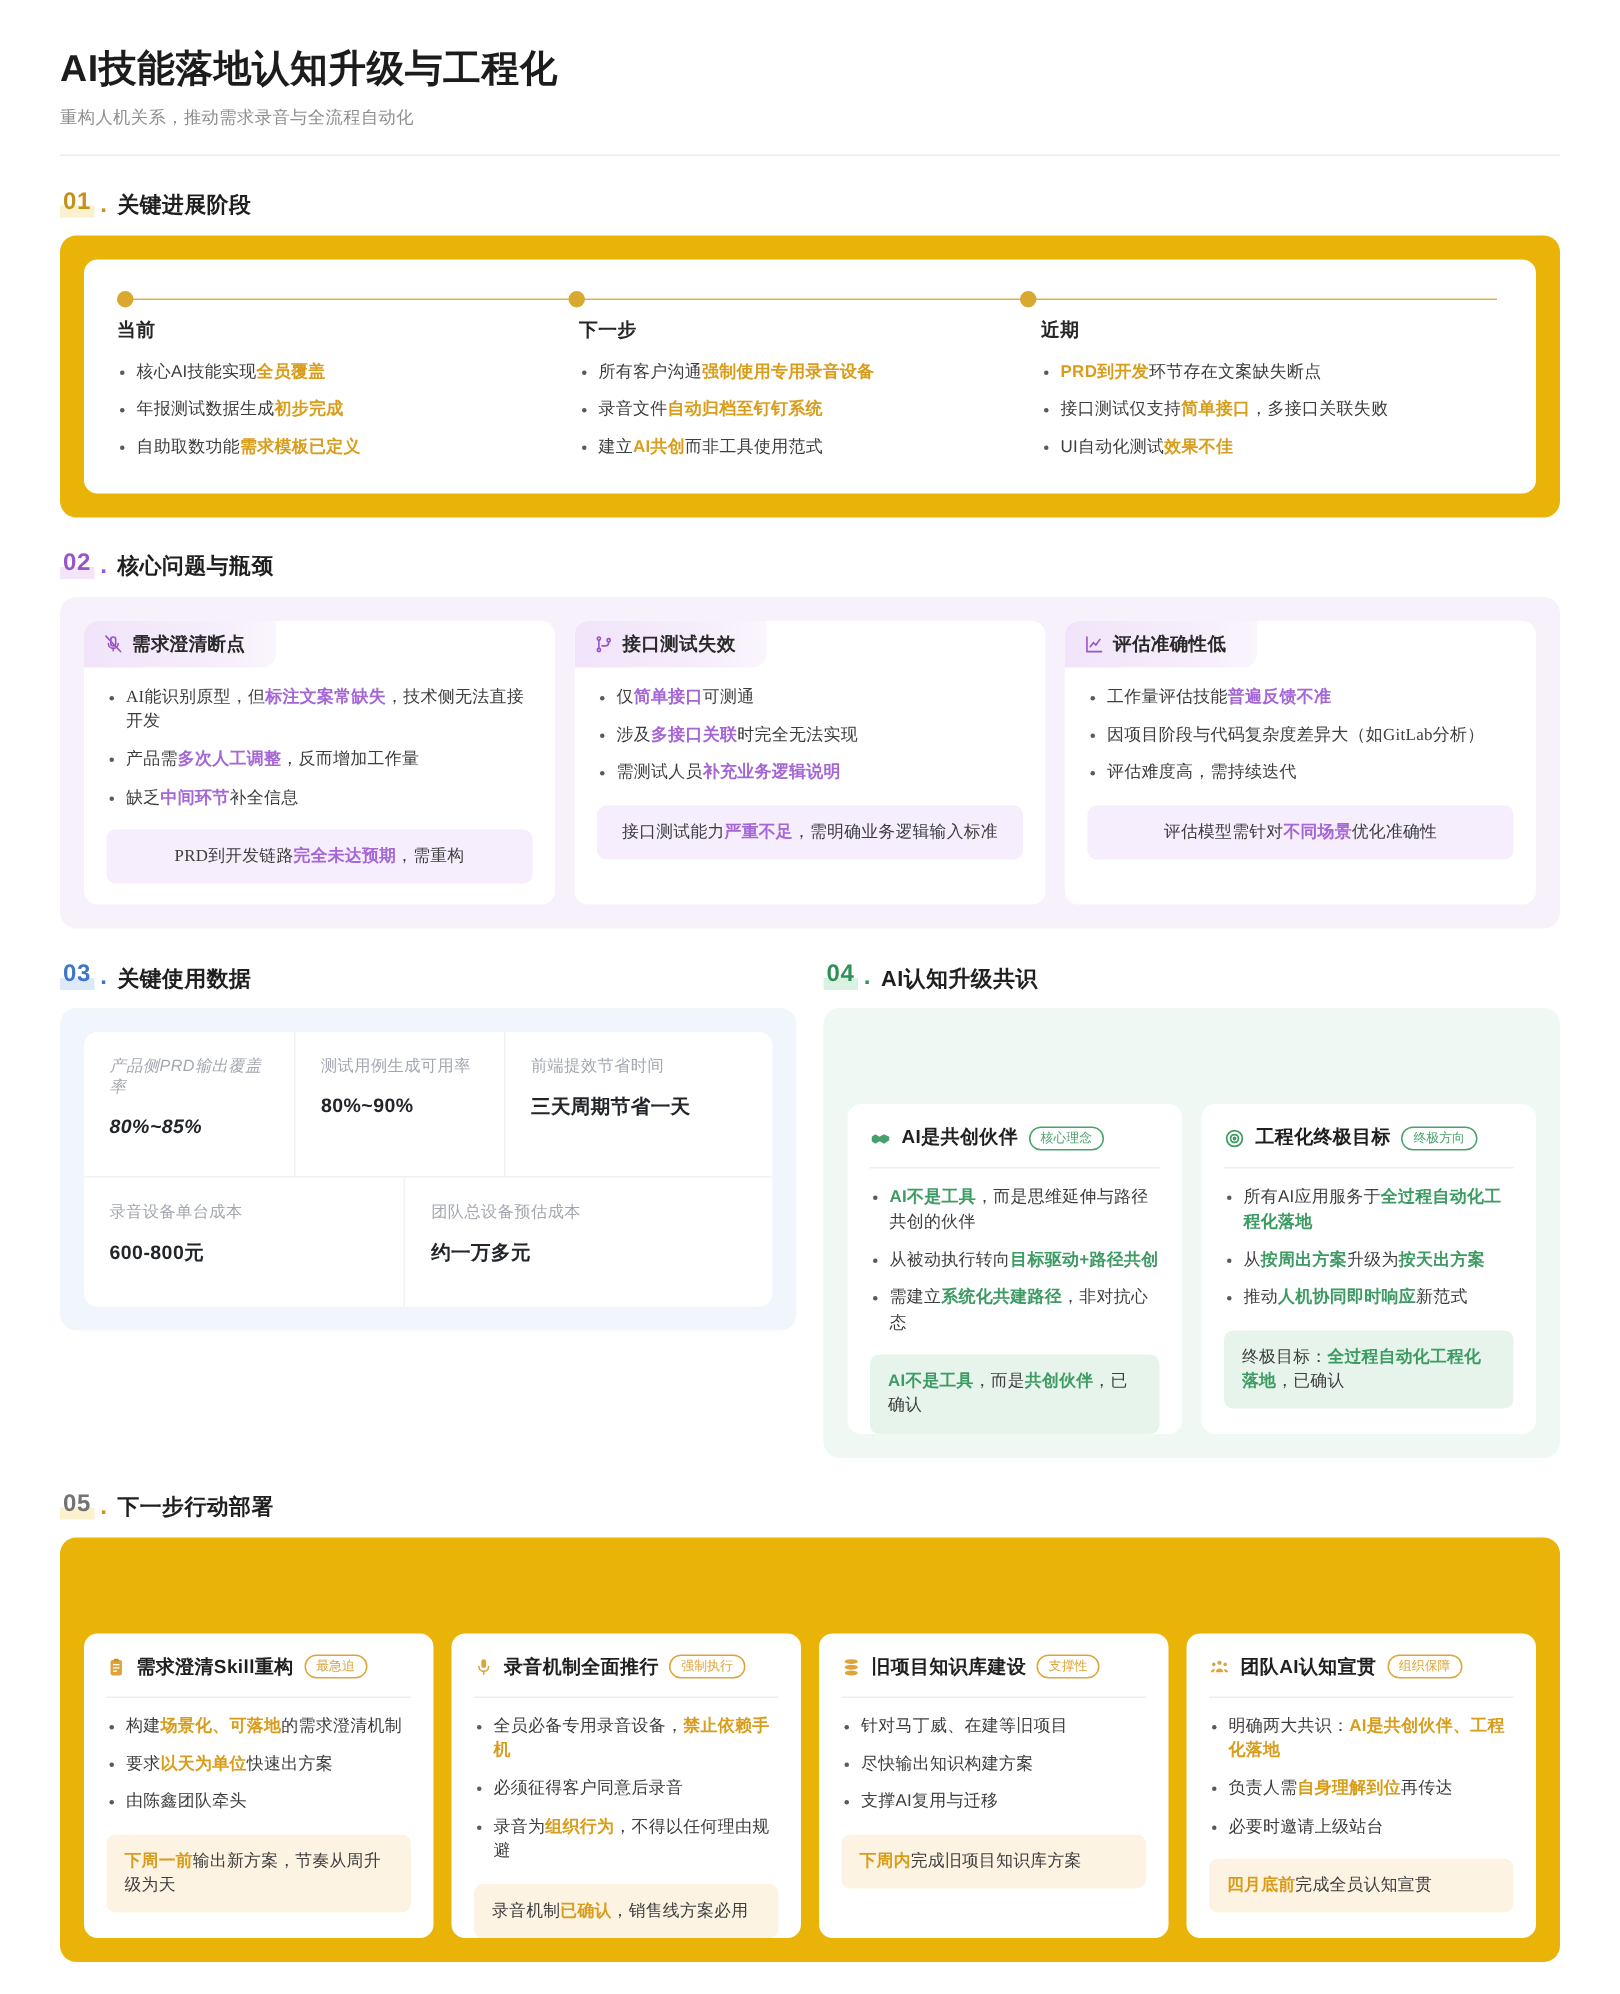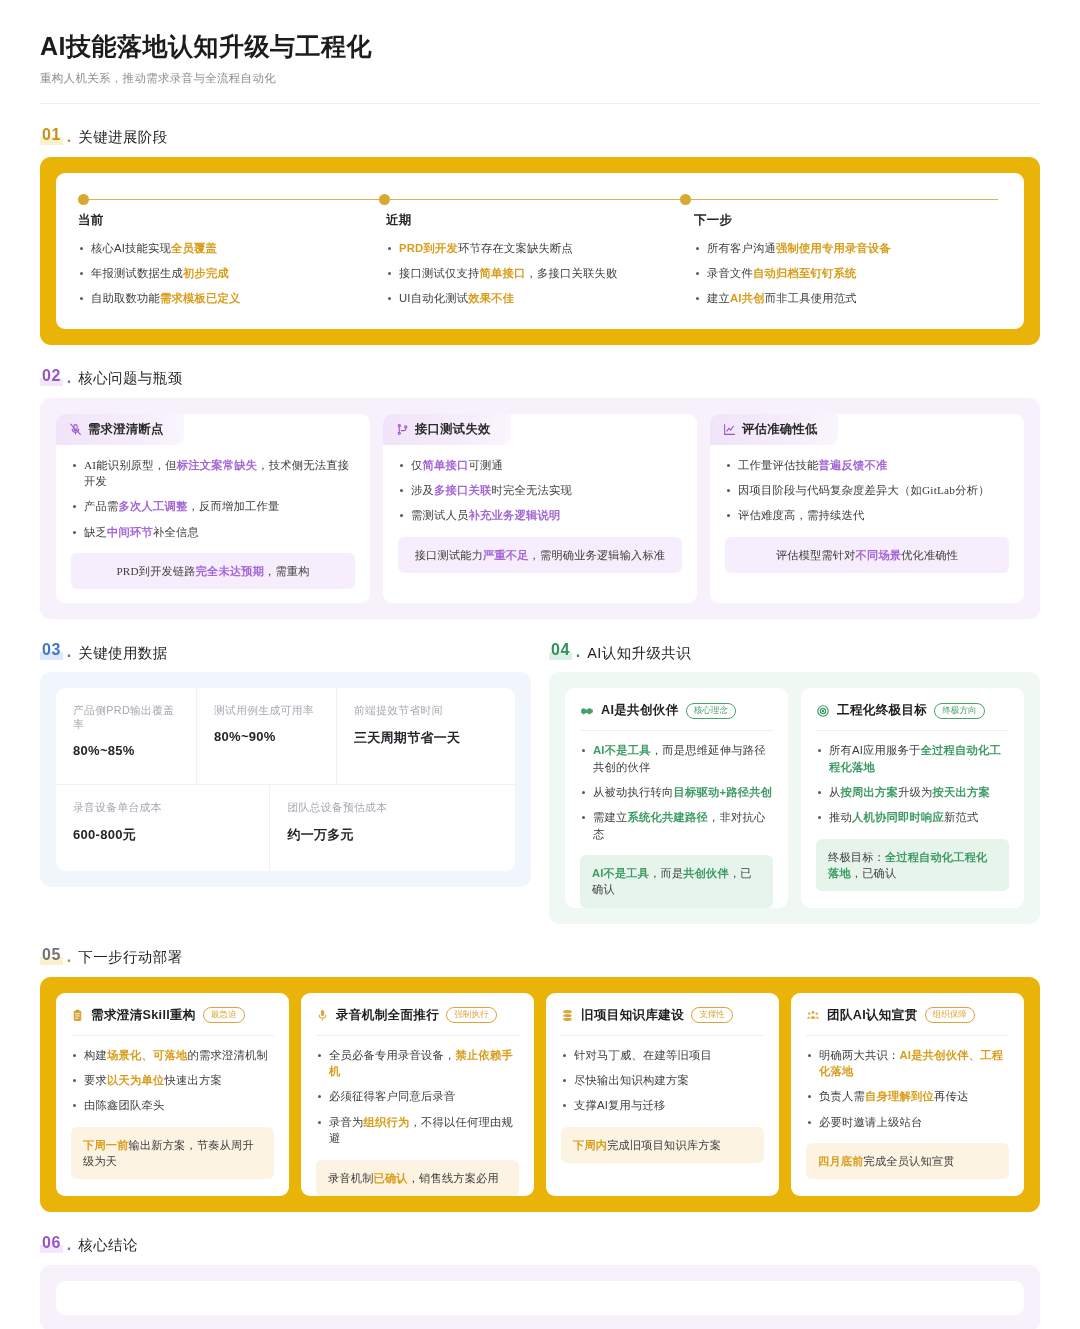--- a/index.html
+++ b/index.html
@@ -26,21 +26,21 @@
   .sec-head { display: flex; align-items: flex-end; gap: 3px; margin: 22px 0 12px 0; }
   .sec-num {
     font-size: 16px; font-weight: bold; line-height: 1;
     padding: 1px 2px 2px 2px; position: relative; letter-spacing: .5px;
   }
   .sec-num .hl {
     position: absolute; left: 0; right: 0; bottom: 0; height: 8px; z-index: 0; opacity: .5;
   }
   .sec-num span.t { position: relative; z-index: 1; }
   .sec-dot { font-size: 16px; font-weight: bold; line-height: 1; margin: 0 4px 0 1px; }
-  .sec-title { font-size: 14.5px; font-weight: normal; color: #1f1f1f; line-height: 1; letter-spacing: .4px; }
+  .sec-title { font-size: 14.5px; font-weight: bold; color: #1f1f1f; line-height: 1; letter-spacing: .4px; }
 
   
   .panel { border-radius: 11px; padding: 16px; }
   .panel.amber { background: #eab308; }
   .panel.violet { background: #f7f1fb; font-family: Liberation Serif, serif; }
   .panel.blue   { background: #f1f6fd; }
   .panel.green  { background: #eff8f2; }
 
   .card { background: #ffffff; border-radius: 9px; }
 
@@ -90,41 +90,41 @@
   .c2-body { padding: 0 15px; }
   .note {
     margin: 13px 15px 0 15px; border-radius: 6px; padding: 10px 12px;
     font-size: 11.2px; line-height: 1.45; color: #3d3d3d; letter-spacing: .2px;
   }
   .note.violet { background: #f6eefc; text-align: center; }
   .note.green  { background: #e7f4ec; }
   .note.amber  { background: #fdf3e3; }
 
   
-  .c4 { padding: 14px 15px 0 15px; }
+  .c4 { padding: 14px 15px 0 15px; margin-top: 48px; }
   .c4-head { display: flex; align-items: center; gap: 7px; padding-bottom: 11px; }
   .c4-head .ttl { font-size: 12.6px; font-weight: bold; color: #1f1f1f; letter-spacing: .3px; }
   .badge {
     font-size: 8.6px; padding: 2px 7px 3px 7px; border-radius: 9px;
     border: 1px solid currentColor; line-height: 1.1; white-space: nowrap;
   }
   .badge.green { color: #4aa36c; }
   .badge.amber { color: #dda43a; }
   .c4-div { height: 1px; background: #eeeeee; margin-bottom: 11px; }
   .c4 .note { margin-left: 0; margin-right: 0; }
 
   
   .mgrid { background: #fff; border-radius: 9px; overflow: hidden; }
   .mrow { display: flex; }
   .mrow.top { border-bottom: 1px solid #eef2f7; }
   .mcell { padding: 16px 17px 26px 17px; min-height: 86px; }
   .mcell + .mcell { border-left: 1px solid #eef2f7; }
   .mcell .lbl { font-size: 10.8px; color: #a3a8b0; letter-spacing: .3px; margin-bottom: 11px; }
   .mcell .val { font-size: 13px; font-weight: bold; color: #22252a; letter-spacing: .3px; }
-  .mrow.top .mcell:nth-child(1) { flex: 0 0 30.5%; }
+  .mrow.top .mcell:nth-child(1) { flex: 0 0 30.5%; font-style: italic; }
   .mrow.top .mcell:nth-child(2) { flex: 0 0 30.5%; }
   .mrow.top .mcell:nth-child(3) { flex: 1; }
   .mrow.bot .mcell:nth-child(1) { flex: 0 0 46.5%; }
   .mrow.bot .mcell:nth-child(2) { flex: 1; }
 
   
   .concl {
     background: #fff; border-radius: 9px; padding: 17px 18px;
     display: flex; align-items: center; gap: 9px;
   }
@@ -166,33 +166,33 @@
       <div class="tl-cols">
         <div class="tl-col">
           <h4>当前</h4>
           <ul class="bul b-amber">
             <li><span>核心AI技能实现</span><em class="k k-amber">全员覆盖</em><span></span></li>
             <li><span>年报测试数据生成</span><em class="k k-amber">初步完成</em><span></span></li>
             <li><span>自助取数功能</span><em class="k k-amber">需求模板已定义</em><span></span></li>
           </ul>
         </div>
         <div class="tl-col">
+          <h4>下一步</h4>
+          <ul class="bul b-amber">
+            <li><span>所有客户沟通</span><em class="k k-amber">强制使用专用录音设备</em><span></span></li>
+            <li><span>录音文件</span><em class="k k-amber">自动归档至钉钉系统</em><span></span></li>
+            <li><span>建立</span><em class="k k-amber">AI共创</em><span>而非工具使用范式</span></li>
+          </ul>
+        </div>
+        <div class="tl-col">
           <h4>近期</h4>
           <ul class="bul b-amber">
             <li><span></span><em class="k k-amber">PRD到开发</em><span>环节存在文案缺失断点</span></li>
             <li><span>接口测试仅支持</span><em class="k k-amber">简单接口</em><span>，多接口关联失败</span></li>
             <li><span>UI自动化测试</span><em class="k k-amber">效果不佳</em><span></span></li>
-          </ul>
-        </div>
-        <div class="tl-col">
-          <h4>下一步</h4>
-          <ul class="bul b-amber">
-            <li><span>所有客户沟通</span><em class="k k-amber">强制使用专用录音设备</em><span></span></li>
-            <li><span>录音文件</span><em class="k k-amber">自动归档至钉钉系统</em><span></span></li>
-            <li><span>建立</span><em class="k k-amber">AI共创</em><span>而非工具使用范式</span></li>
           </ul>
         </div>
       </div>
     </div>
   </div>
 
   <div class="sec-head">
     <div class="sec-num" style="color:#9a54c9">
       <span class="hl" style="background:#e7cdf6"></span><span class="t">02</span>
     </div>

